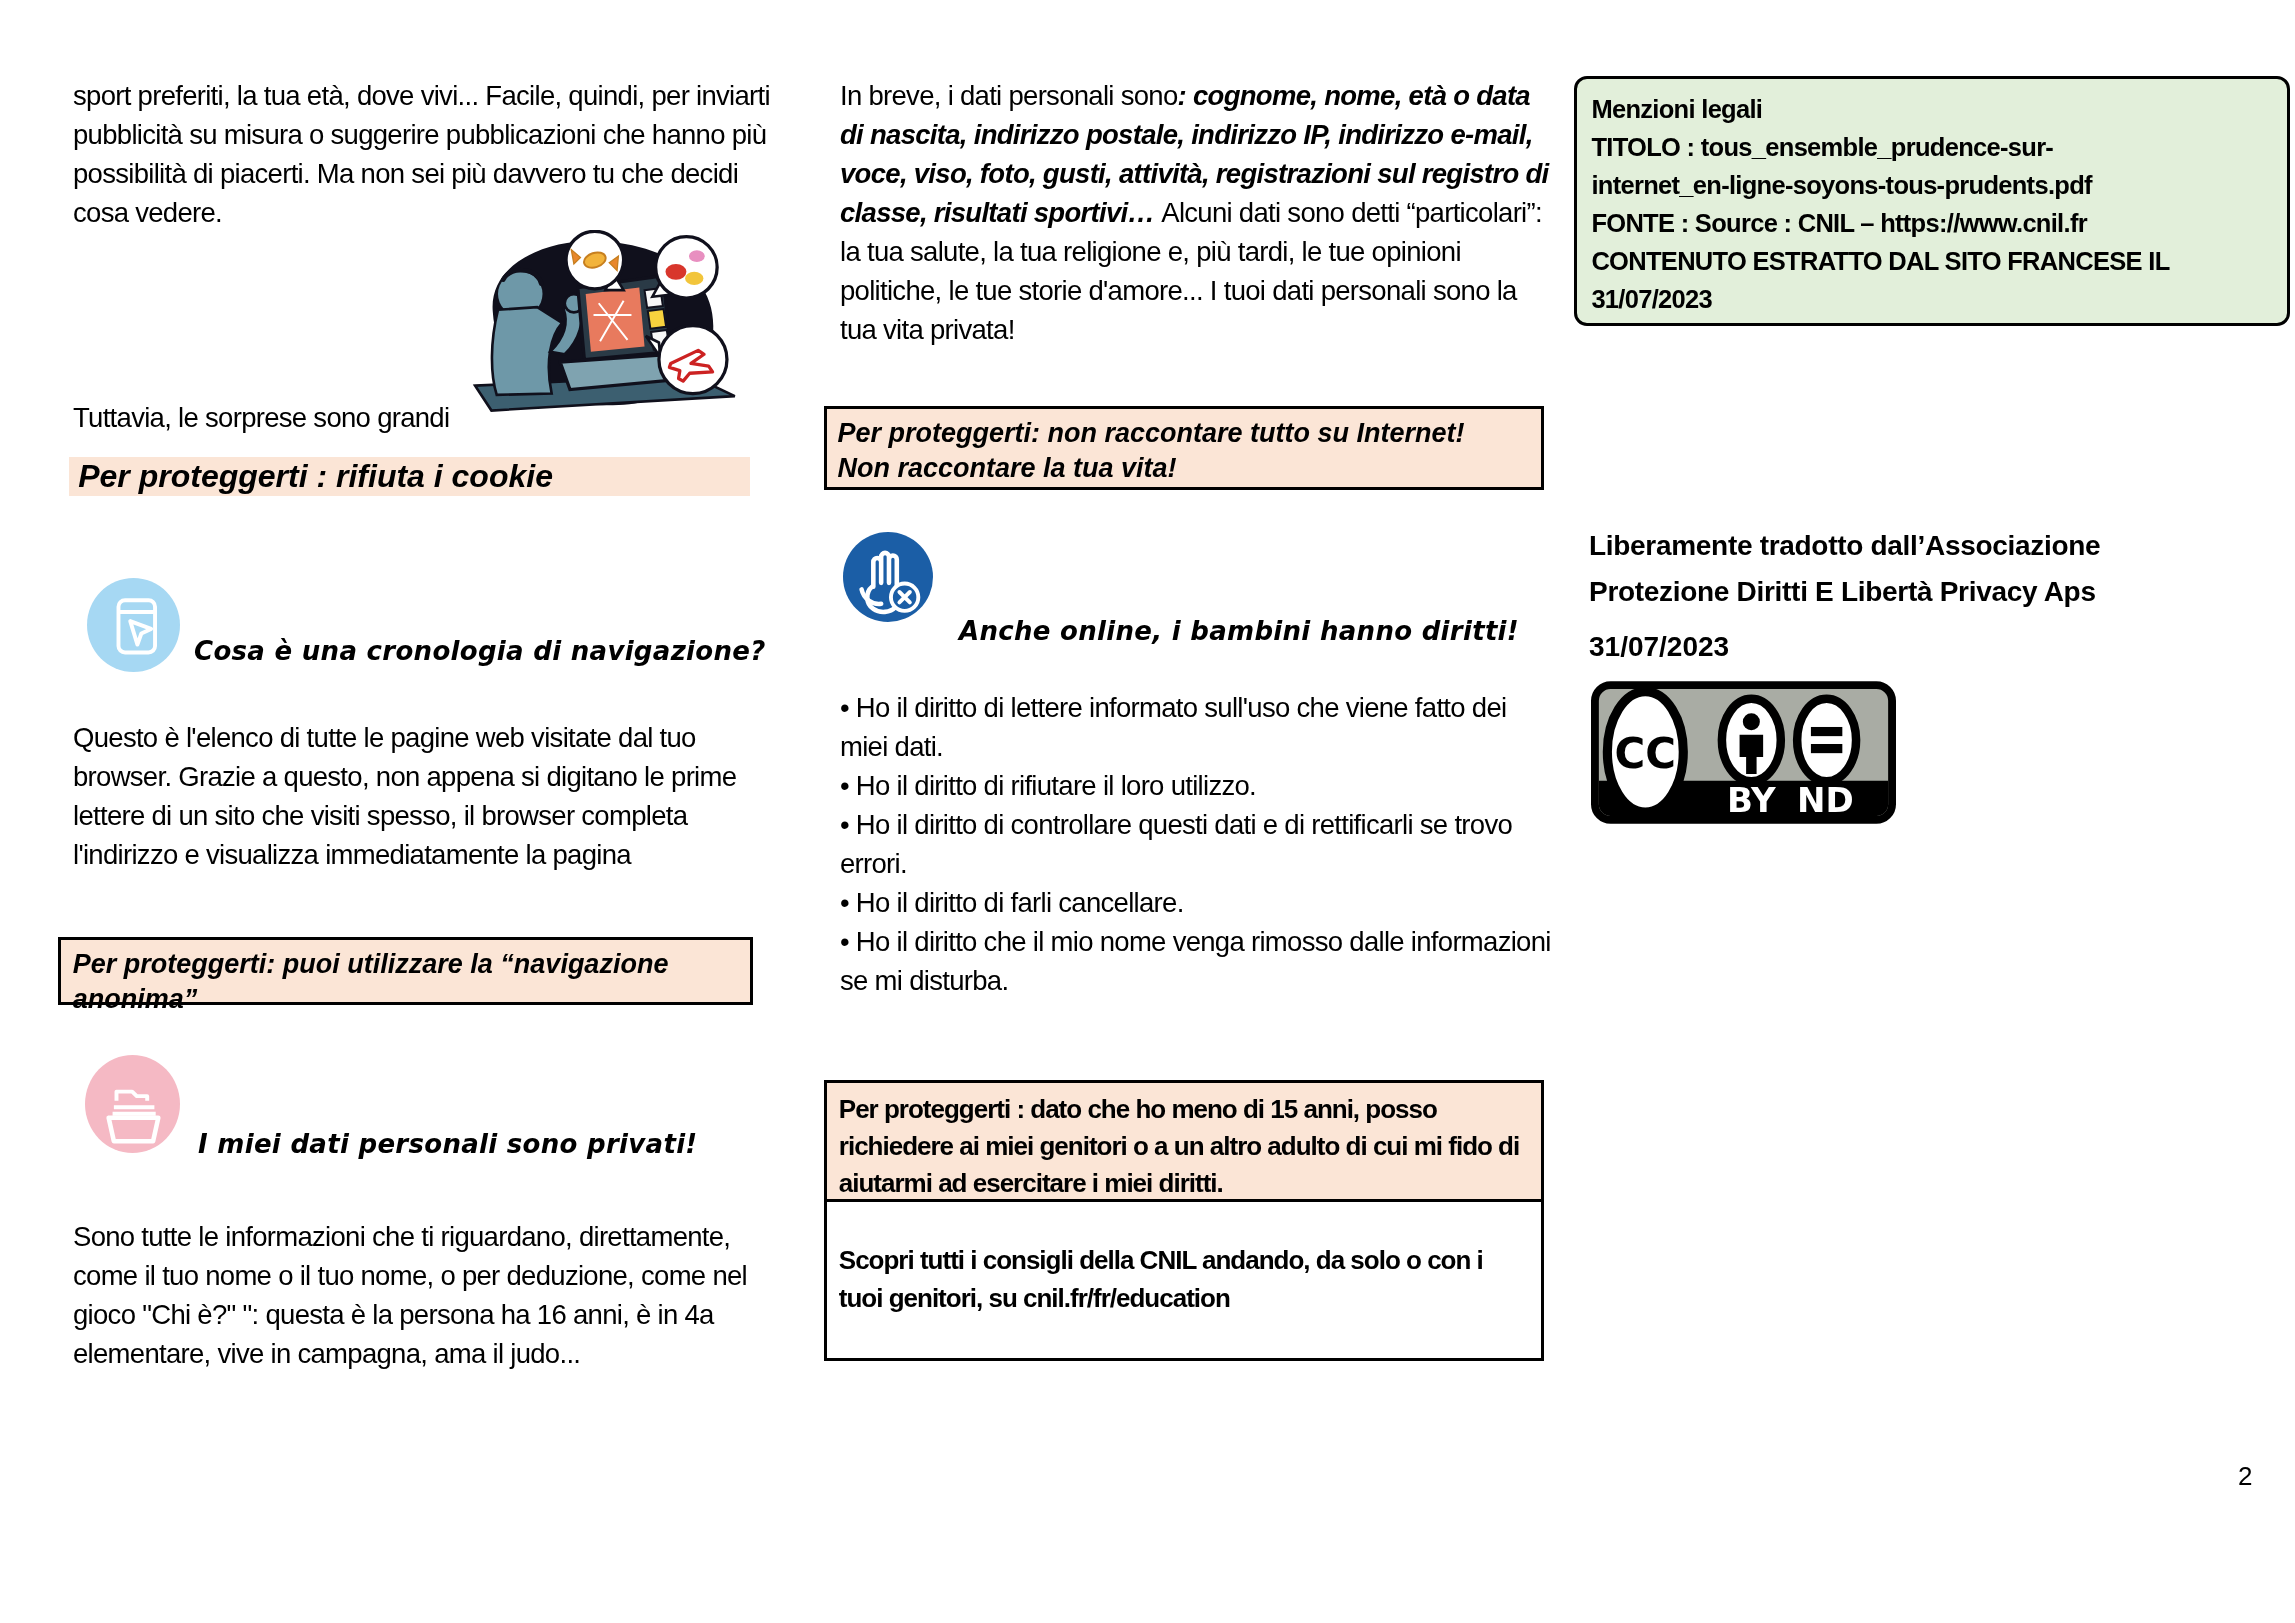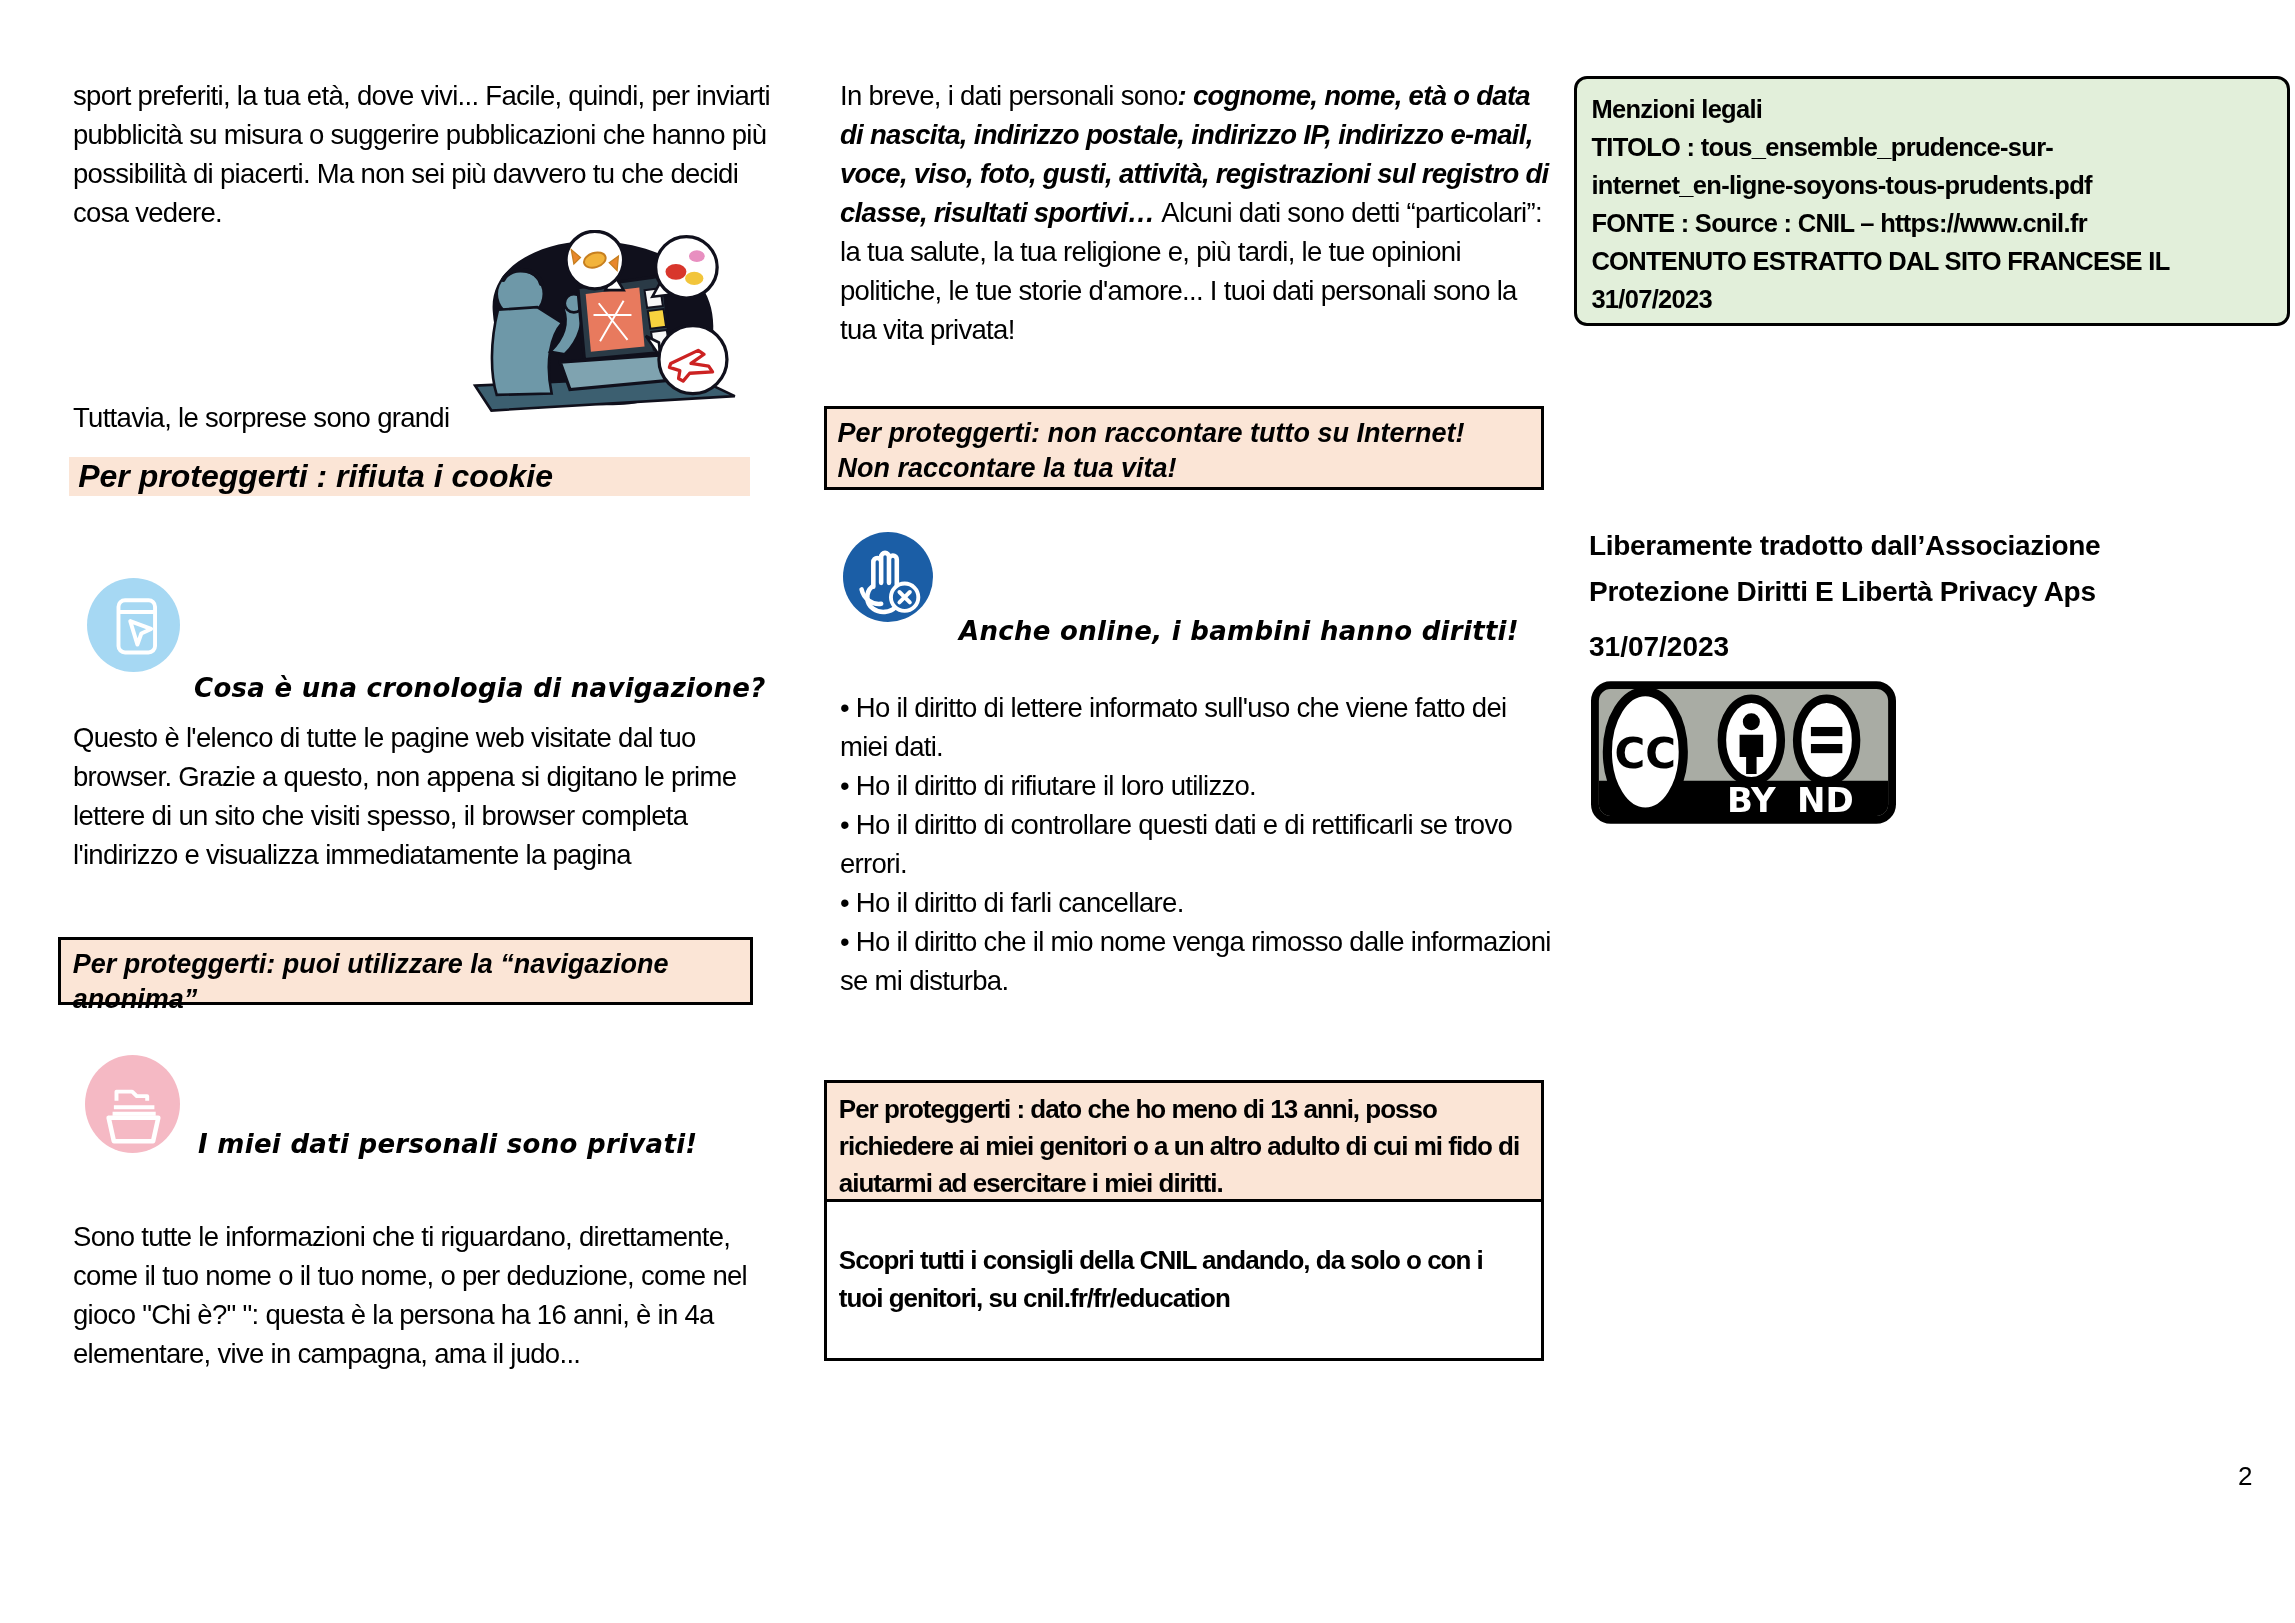--- a/index.html
+++ b/index.html
@@ -19,21 +19,21 @@
   .peach{background:var(--peach);}
   .greenbg{background:var(--green);border-radius:13px;}
   
   .l-para1{left:73px;top:76px;width:710px;}
   .illus{left:452px;top:230px;width:285px;height:191px;}
   .l-caption{left:73px;top:398px;width:589px;}
   .l-highlight{left:69px;top:457px;width:681px;height:39px;line-height:39px;
     font-size:32px;padding-left:9.2px;box-sizing:border-box;}
   .circle-icon{border-radius:50%;display:block;}
   .l-icon1{left:87px;top:578px;width:93px;height:94px;}
-  .l-h1{left:194px;top:673px;}
+  .l-h1{left:194px;top:636px;}
   .l-para2{left:73px;top:718px;width:710px;}
   .l-box1{left:58px;top:937px;width:695px;height:68px;padding:6.5px 11.8px;
     font-size:27px;line-height:35px;}
   .l-icon2{left:85px;top:1055px;width:95px;height:98px;}
   .l-h2{left:198px;top:1129px;text-align:right;}
   .l-para3{left:73px;top:1217px;width:710px;}
   
   .m-para1{left:840px;top:76px;width:710px;}
   .m-box1{left:824px;top:406px;width:720px;height:84px;padding:6.5px 10.5px;
     font-size:27px;line-height:35px;}
@@ -143,21 +143,21 @@
   <h2 class="abs comic m-h1">Anche online, i bambini hanno diritti!</h2>
 
   <div class="abs m-bullets">
     <p>• Ho il diritto di lettere informato sull'uso che viene fatto dei miei dati.</p>
     <p>• Ho il diritto di rifiutare il loro utilizzo.</p>
     <p>• Ho il diritto di controllare questi dati e di rettificarli se trovo errori.</p>
     <p>• Ho il diritto di farli cancellare.</p>
     <p>• Ho il diritto che il mio nome venga rimosso dalle informazioni se mi disturba.</p>
   </div>
 
-  <div class="abs bold boxed peach m-box2">Per proteggerti : dato che ho meno di 13 anni, posso richiedere ai miei genitori o a un altro adulto di cui mi fido di aiutarmi ad esercitare i miei diritti.</div>
+  <div class="abs bold boxed peach m-box2">Per proteggerti : dato che ho meno di 15 anni, posso richiedere ai miei genitori o a un altro adulto di cui mi fido di aiutarmi ad esercitare i miei diritti.</div>
 
   <div class="abs bold boxed m-box3">Scopri tutti i consigli della CNIL andando, da solo o con i tuoi genitori, su cnil.fr/fr/education</div>
 
   <div class="abs boxed greenbg r-legal">
     <div>Menzioni legali</div>
     <div>TITOLO : tous_ensemble_prudence-sur-</div>
     <div>internet_en-ligne-soyons-tous-prudents.pdf</div>
     <div>FONTE : Source : CNIL – https://www.cnil.fr</div>
     <div>CONTENUTO ESTRATTO DAL SITO FRANCESE IL</div>
     <div>31/07/2023</div>

